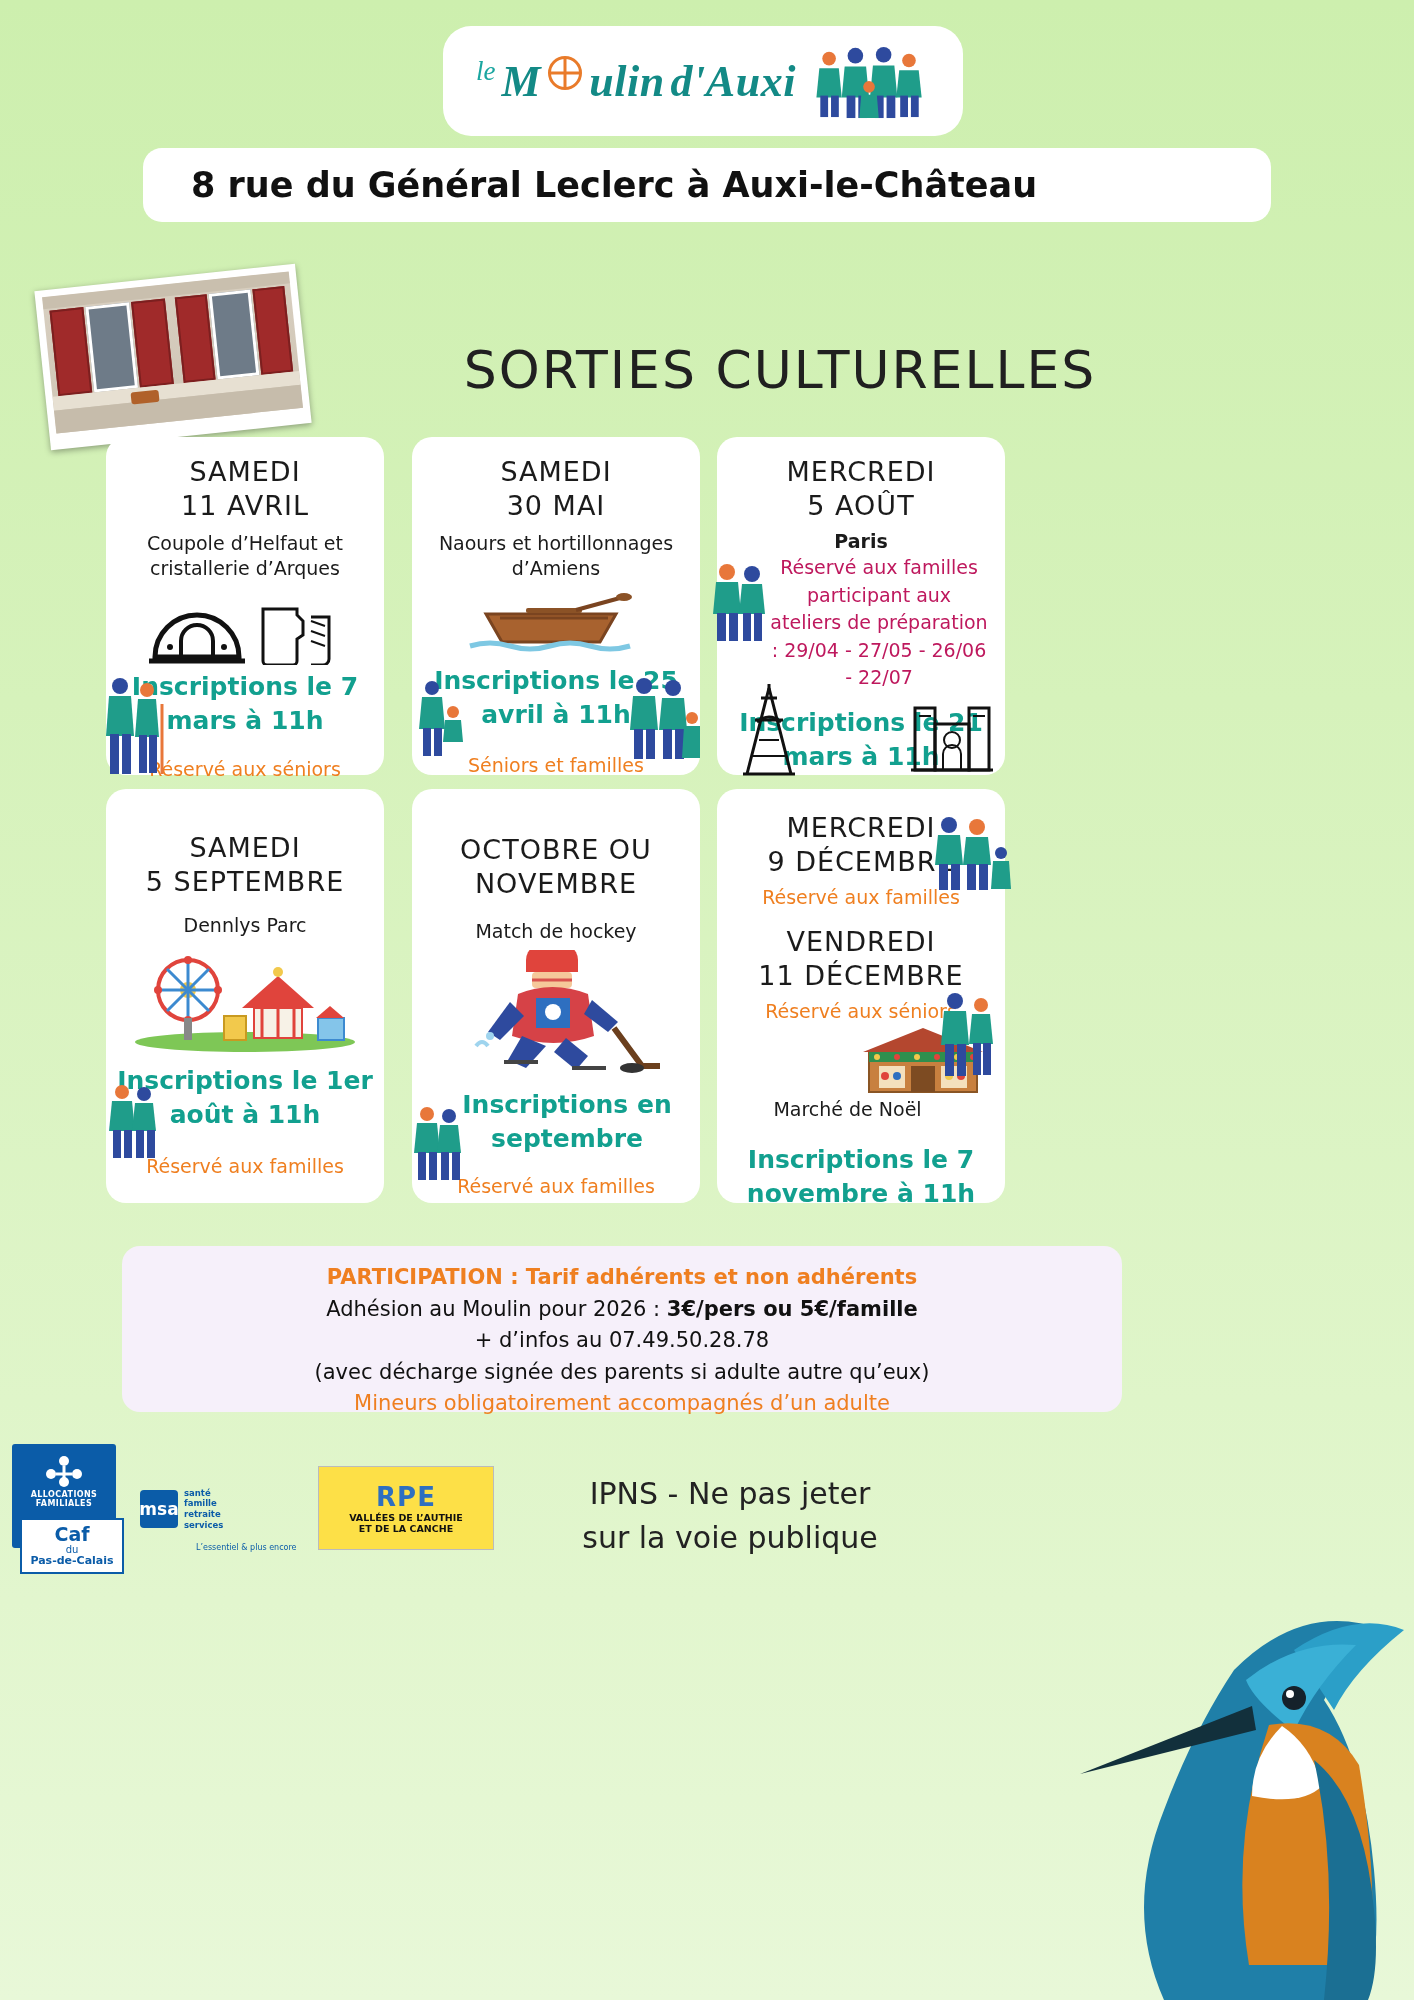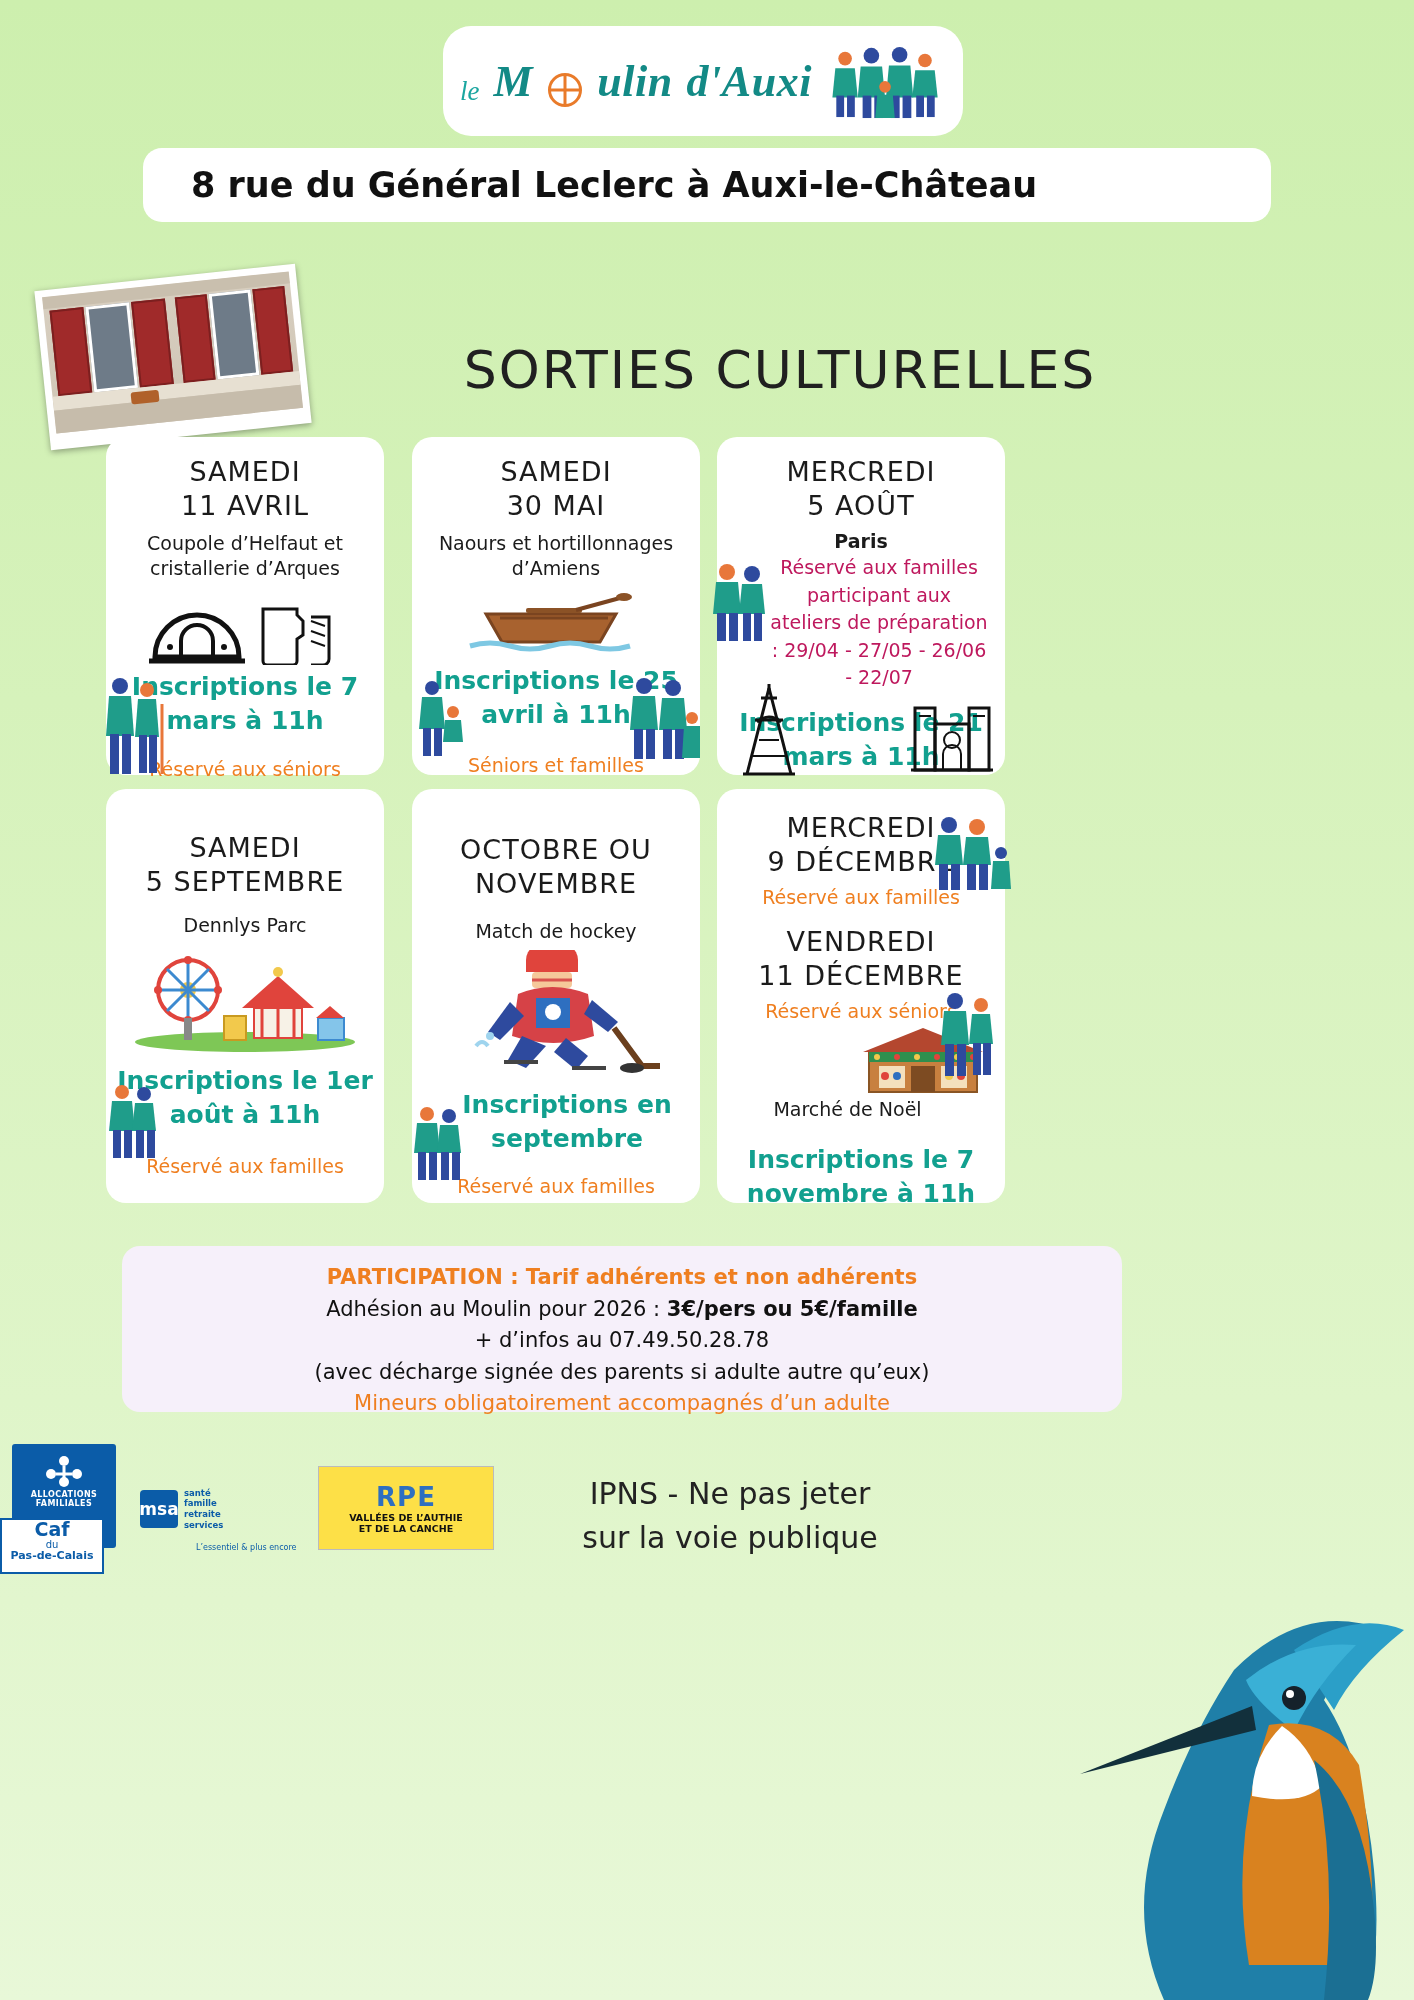--- a/index.html
+++ b/index.html
@@ -12,21 +12,21 @@
     overflow: hidden;
   }
   .poster { position:relative; width:1414px; height:2000px; }
 
   
   .logo-card {
     position:absolute; left:443px; top:26px; width:520px; height:110px;
     background:#fff; border-radius:28px;
     display:flex; align-items:center; justify-content:center; gap:14px;
   }
-  .logo-text { display:flex; align-items:flex-end; gap:14px; }
+  .logo-text { display:flex; align-items:flex-start; gap:6px; }
   .logo-le { font-family:"Liberation Serif", serif; font-size:27px; color:#1aa6a0; font-style:italic; }
   .logo-main { font-family:"Liberation Serif", serif; font-size:44px; color:#138a86; font-weight:700; font-style:italic; letter-spacing:0.5px; }
   .logo-wheel {
     width:34px;height:34px;border-radius:50%;
     border:3px solid #e97b2a; display:inline-block; position:relative;
     margin:0 1px;
   }
   .logo-wheel::before, .logo-wheel::after {
     content:""; position:absolute; left:50%; top:50%; width:100%; height:3px;
     background:#e97b2a; transform:translate(-50%,-50%);
@@ -119,23 +119,23 @@
   .p-bold { font-weight:bold; }
 
   
   .caf-logo {
     position:absolute; left:12px; top:1444px; width:104px; height:104px;
     background:#0b5ca8; border-radius:3px; color:#fff;
     display:flex; flex-direction:column; align-items:center; justify-content:flex-start;
     padding-top:6px;
   }
   .caf-white {
-    position:absolute; left:0; top:1518px; width:104px; height:56px;
+    position:absolute; left:20px; top:1518px; width:104px; height:56px;
     background:#fff; border:2px solid #0b5ca8;
-    display:flex; flex-direction:column; align-items:center; 
+    display:flex; flex-direction:column; align-items:center; justify-content:center;
     color:#0b5ca8; line-height:1.05;
   }
   .msa-logo {
     position:absolute; left:140px; top:1476px; width:136px; height:66px;
     display:flex; align-items:center; gap:6px;
   }
   .msa-sq { width:38px;height:38px;background:#0b5ca8;border-radius:4px;
             color:#fff;font-size:17px;font-weight:bold;display:flex;align-items:center;justify-content:center;}
   .rpe-logo {
     position:absolute; left:318px; top:1466px; width:176px; height:84px;

